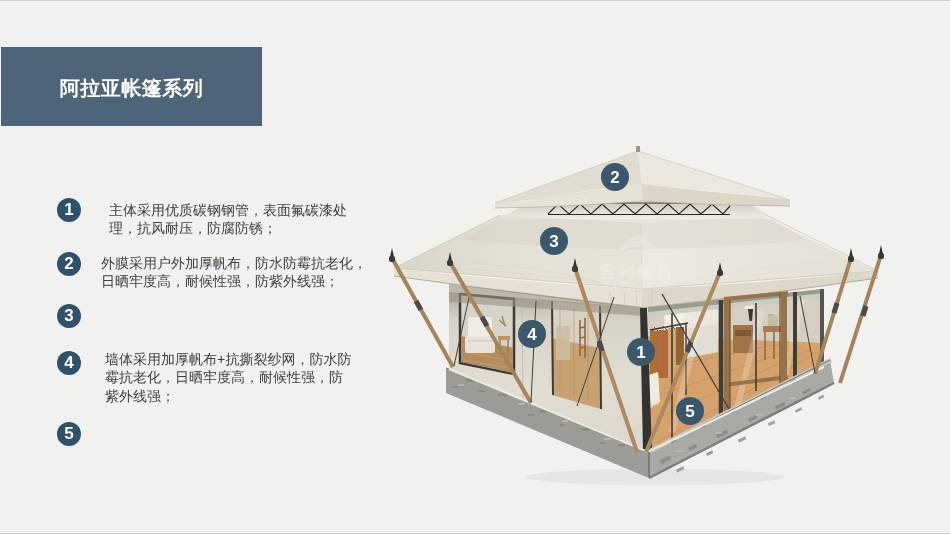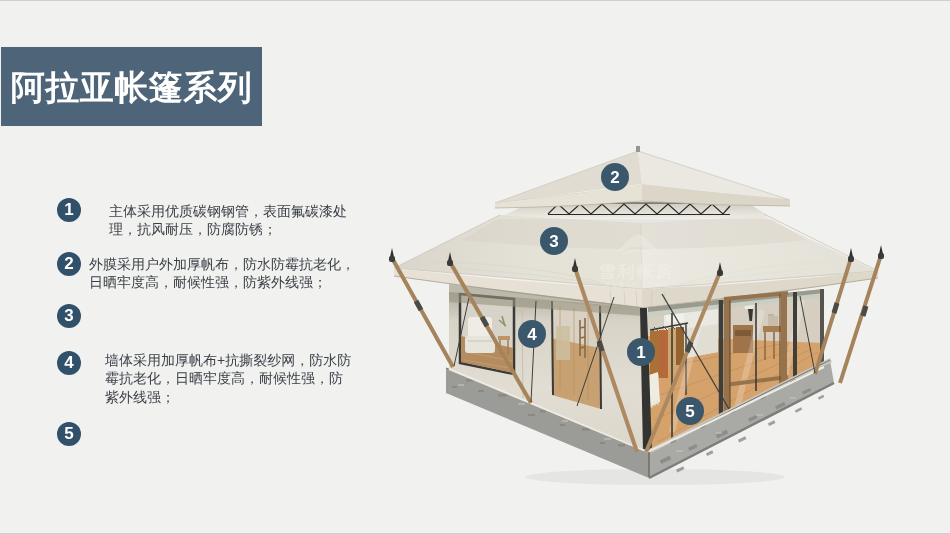--- a/index.html
+++ b/index.html
@@ -2,43 +2,43 @@
 <html lang="zh"><head>
 <meta charset="utf-8">
 <title>阿拉亚帐篷系列</title>
 <style>
   html,body{margin:0;padding:0;}
   body{width:950px;height:534px;overflow:hidden;background:#f1f1f0;
        font-family:"Liberation Sans",sans-serif;}
   .page{position:relative;width:950px;height:534px;background:#f1f1f0;}
   .titlebox{position:absolute;left:1px;top:47px;width:261px;height:79px;
     background:#4e6478;color:#fff;display:flex;align-items:center;justify-content:center;
-    font-size:34px;font-weight:bold;letter-spacing:0.5px;padding-top:3px;box-sizing:border-box;}
+    font-size:20px;font-weight:bold;letter-spacing:0.5px;padding-top:3px;box-sizing:border-box;}
   .num{position:absolute;width:24px;height:24px;border-radius:50%;background:#31506a;
     color:#fff;font-size:17px;font-weight:bold;text-align:center;line-height:24px;}
-  .itm{position:absolute;font-size:14px;line-height:18.4px;color:#3c4148;}
+  .itm{position:absolute;font-size:14px;line-height:18.4px;color:#3c4148;font-family:Liberation Mono, monospace;}
   svg{position:absolute;left:0;top:0;}
 </style>
 </head>
 <body>
 <div class="page">
 
   <div style="position:absolute;left:0;top:0;width:950px;height:1px;background:rgba(95,110,125,0.25);"></div>
 
   <div style="position:absolute;left:0;top:533px;width:950px;height:1px;background:rgba(95,110,125,0.25);"></div>
 
   <div class="titlebox">阿拉亚帐篷系列</div>
 
   <div class="num" style="left:57px;top:198px;">1</div>
 
   <div class="itm" style="left:109px;top:202px;">主体采用优质碳钢钢管，表面氟碳漆处<br>理，抗风耐压，防腐防锈；</div>
 
   <div class="num" style="left:57px;top:252px;">2</div>
 
-  <div class="itm" style="left:89px;top:255px;">外膜采用户外加厚帆布，防水防霉抗老化，<br>日晒牢度高，耐候性强，防紫外线强；</div>
+  <div class="itm" style="left:101px;top:255px;">外膜采用户外加厚帆布，防水防霉抗老化，<br>日晒牢度高，耐候性强，防紫外线强；</div>
 
   <div class="num" style="left:57px;top:304px;">3</div>
 
 
   <div class="num" style="left:57px;top:351px;">4</div>
 
   <div class="itm" style="left:105px;top:351px;">墙体采用加厚帆布+抗撕裂纱网，防水防<br>霉抗老化，日晒牢度高，耐候性强，防<br>紫外线强；</div>
 
   <div class="num" style="left:57px;top:422px;">5</div>
 

